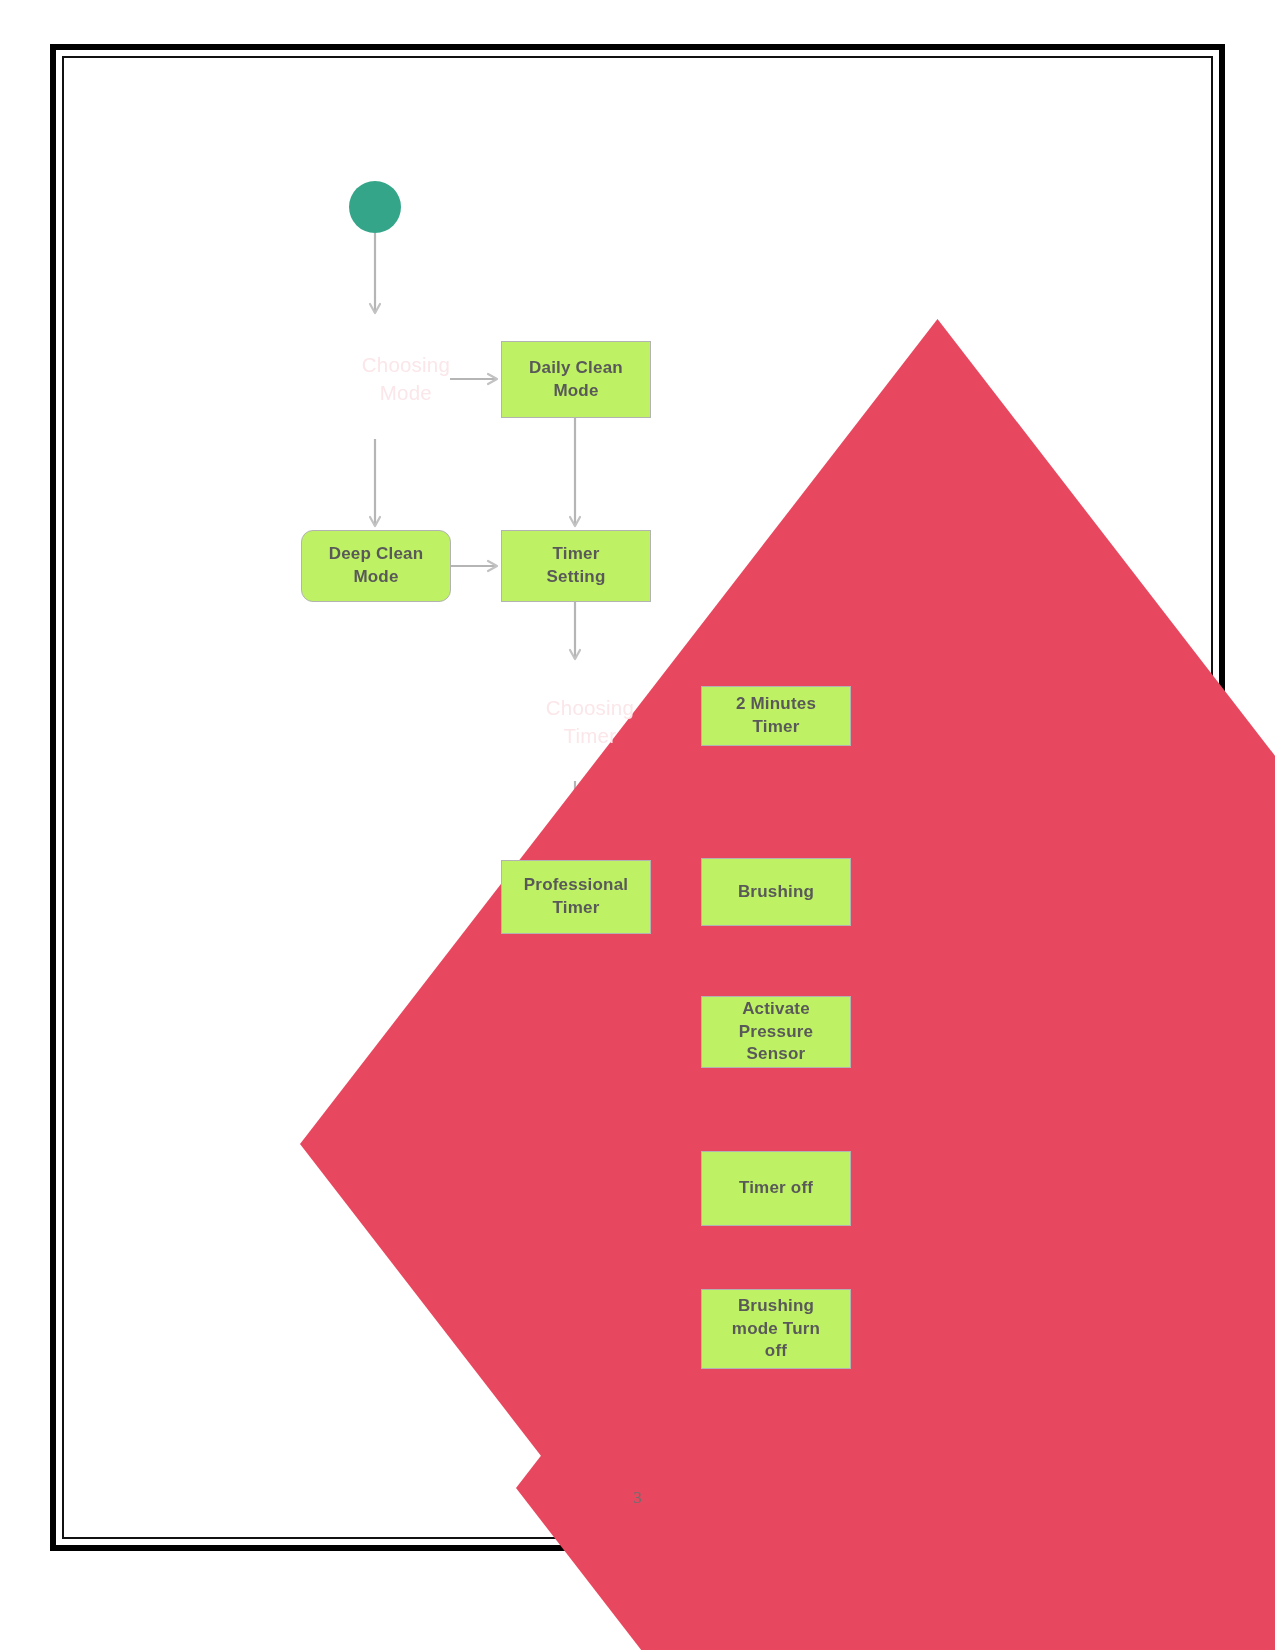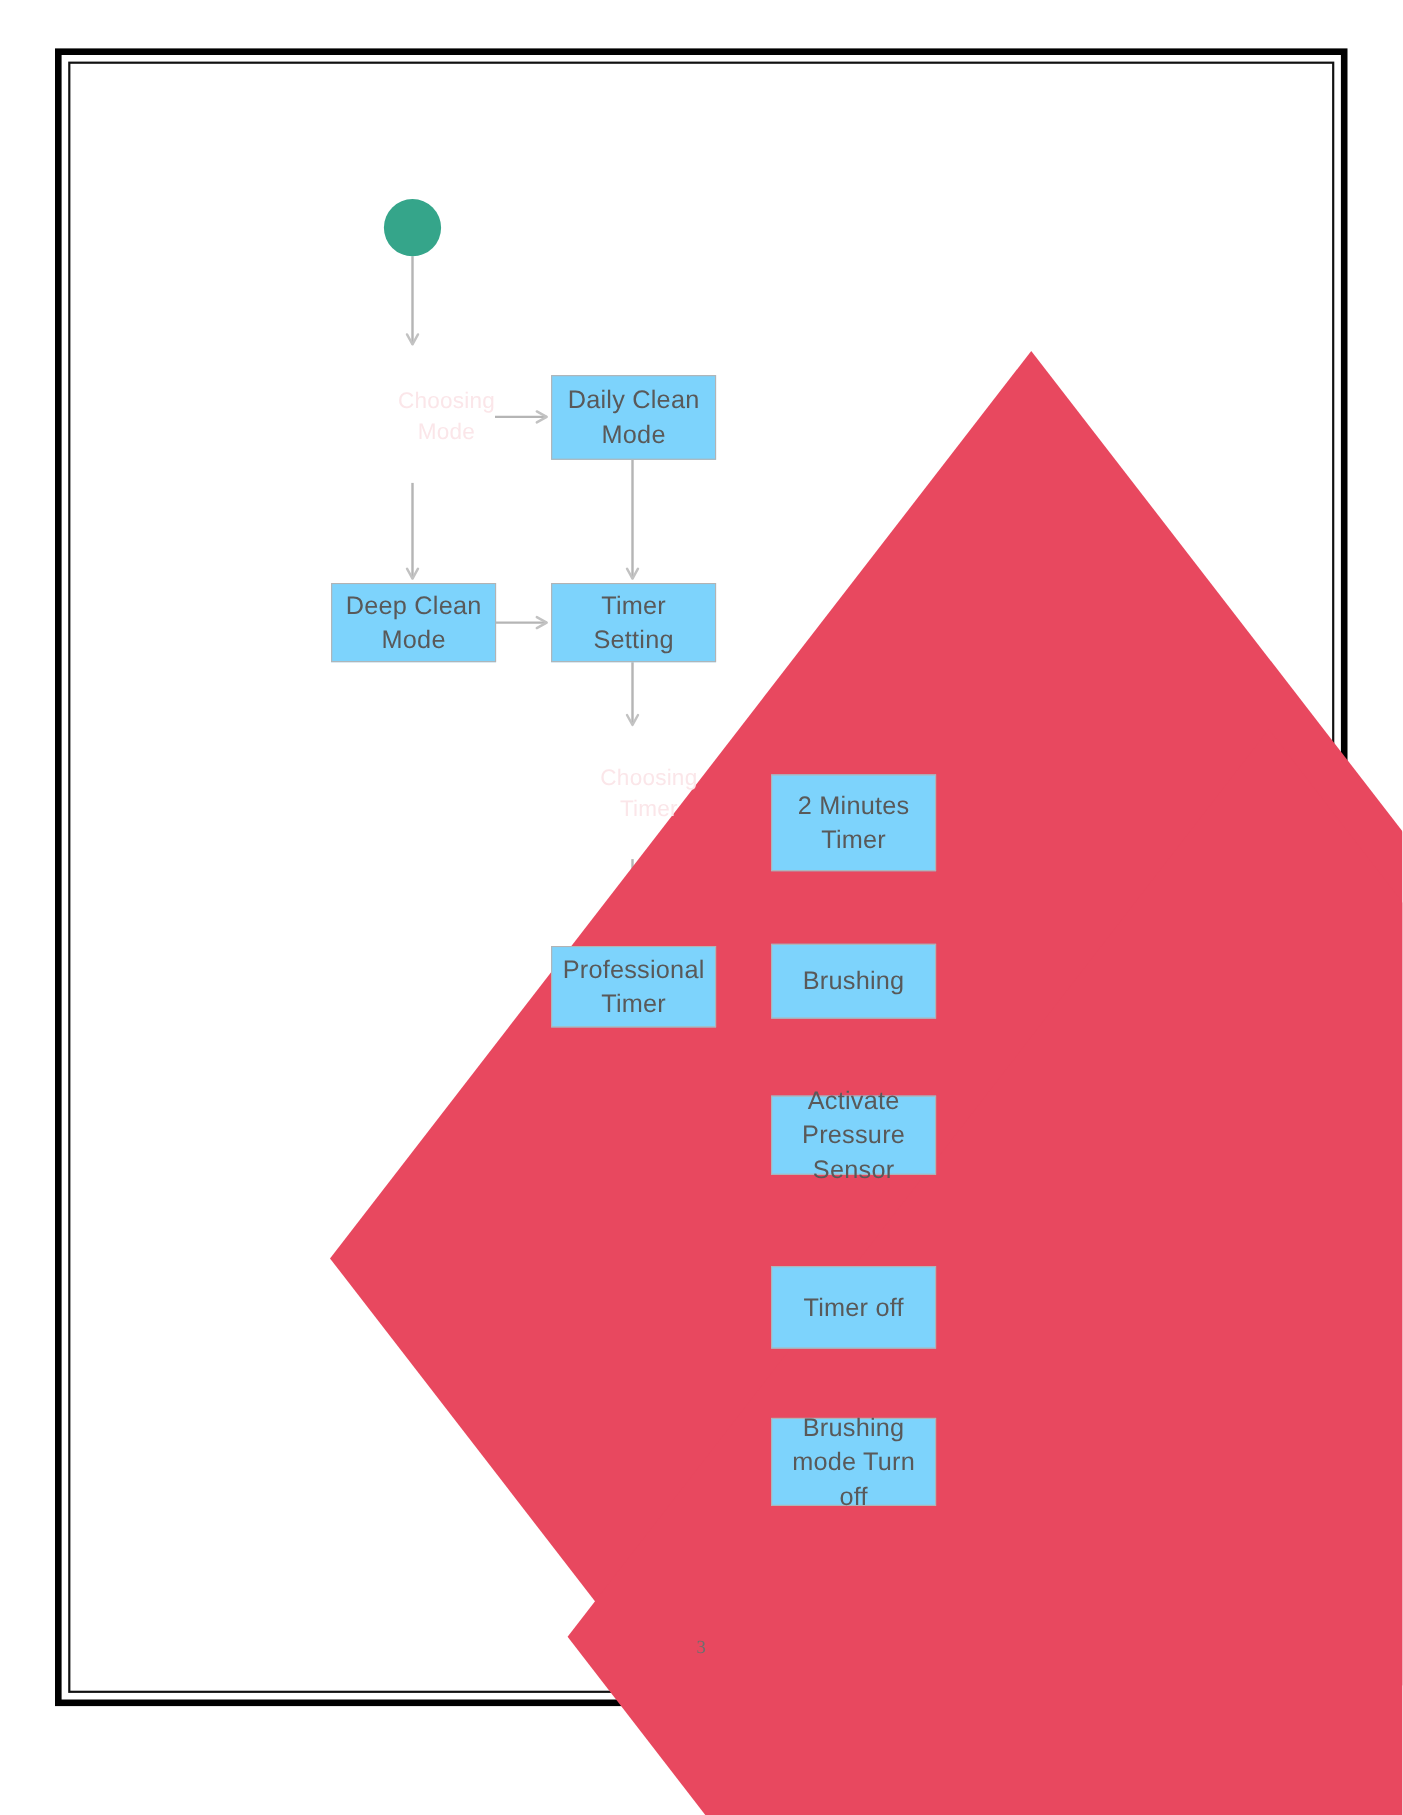--- a/index.html
+++ b/index.html
@@ -57,27 +57,28 @@
   
   .node {
     position: absolute;
     box-sizing: border-box;
     display: flex;
     align-items: center;
     justify-content: center;
     text-align: center;
   }
   .box {
-    background: #7dd3fc;
+    background: #bef264;
     border: 1.6px solid #b3b3b3;
     color: #595959;
-    font-size: 23px;
+    font-size: 17px;
     line-height: 1.35;
     letter-spacing: 0.2px;
     padding: 2px 6px;
+    font-weight: bold;
   }
   .diamond-wrap {
     position: absolute;
     display: flex;
     align-items: center;
     justify-content: flex-end;
   }
   .diamond-shape {
     position: absolute;
     left: 0;
@@ -164,39 +165,39 @@
       </svg>
       <div class="diamond-label" style="white-space:pre-line;">Choosing
 Mode</div>
     </div>
 
     <div class="node box" style="left:501px; top:341px; width:150px; height:77px;">
       <span style="white-space:pre-line;">Daily Clean
 Mode</span>
     </div>
 
-    <div class="node box" style="left:301px; top:530px; width:150px; height:72px;">
+    <div class="node box" style="left:301px; top:530px; width:150px; height:72px;border-radius:12px;">
       <span style="white-space:pre-line;">Deep Clean
 Mode</span>
     </div>
 
     <div class="node box" style="left:501px; top:530px; width:150px; height:72px;">
       <span style="white-space:pre-line;">Timer
 Setting</span>
     </div>
 
     <div class="diamond-wrap" style="left:516px; top:663px; width:118px; height:118px;">
       <svg class="diamond-shape" viewBox="0 0 118 118" preserveAspectRatio="none">
         <polygon points="59,0 118,59 59,118 0,59" fill="#E8485F"></polygon>
       </svg>
       <div class="diamond-label" style="white-space:pre-line;">Choosing
 Timer</div>
     </div>
 
-    <div class="node box" style="left:701px; top:704px; width:150px; height:88px;">
+    <div class="node box" style="left:701px; top:686px; width:150px; height:60px;">
       <span style="white-space:pre-line;">2 Minutes
 Timer</span>
     </div>
 
     <div class="node box" style="left:501px; top:860px; width:150px; height:74px;">
       <span style="white-space:pre-line;">Professional
 Timer</span>
     </div>
 
     <div class="node box" style="left:701px; top:858px; width:150px; height:68px;">

